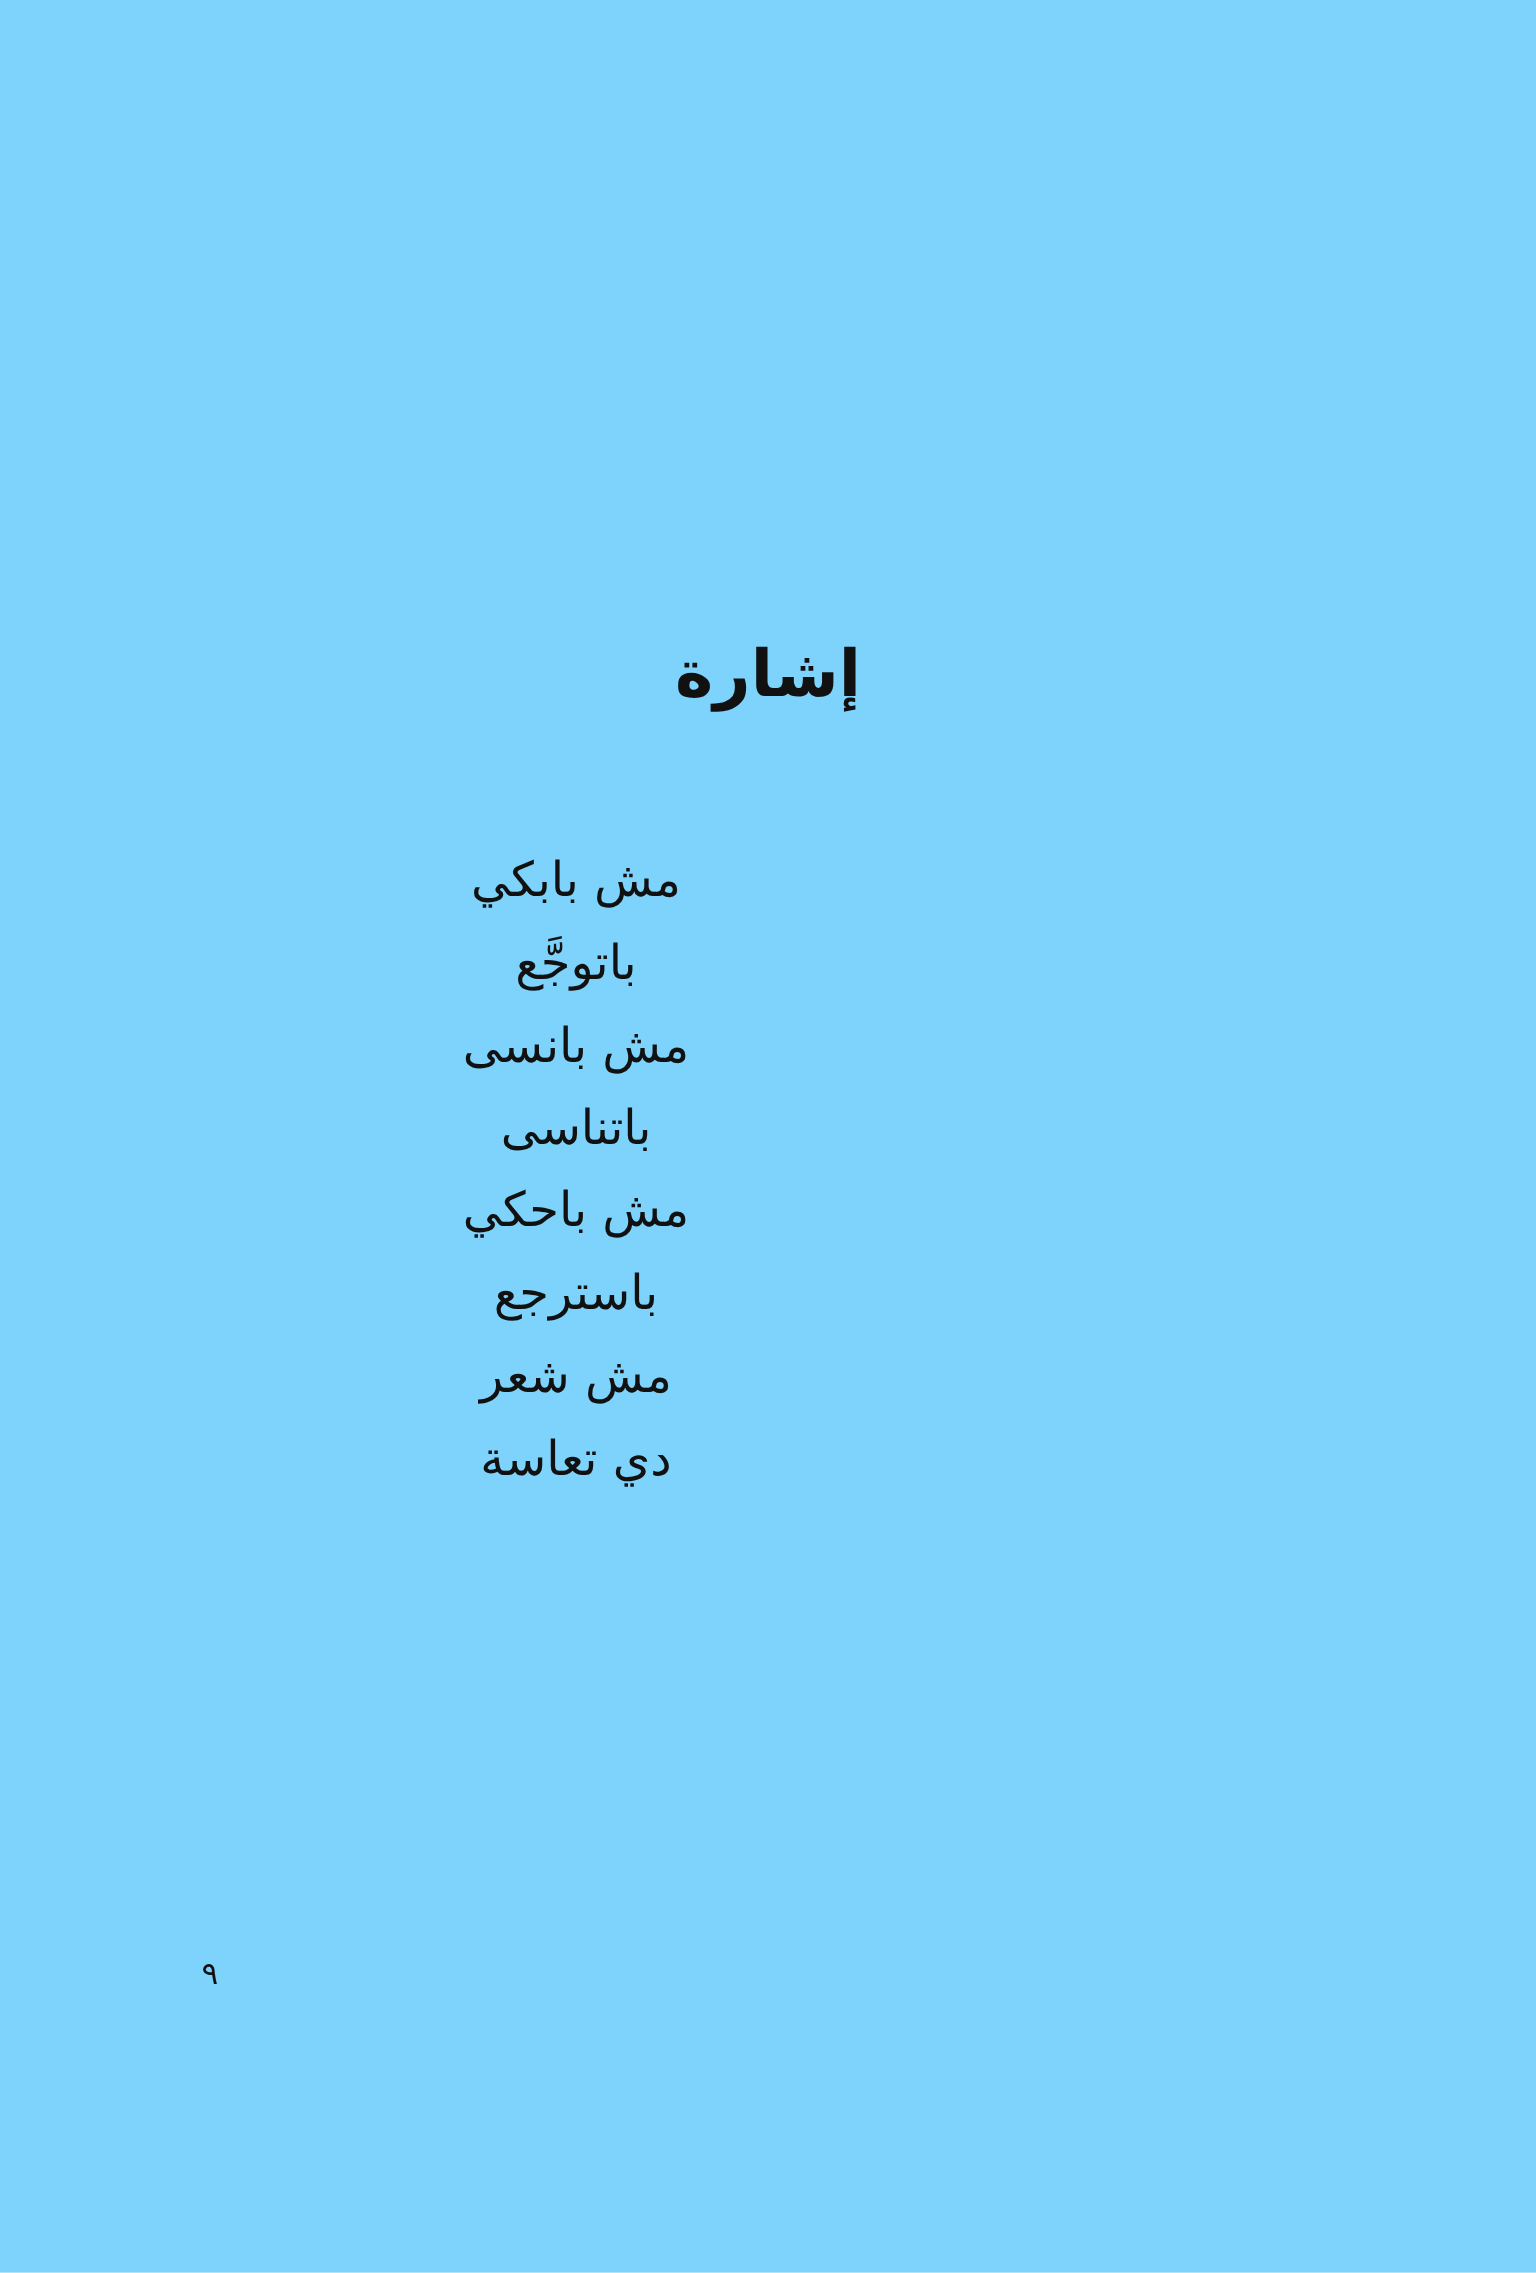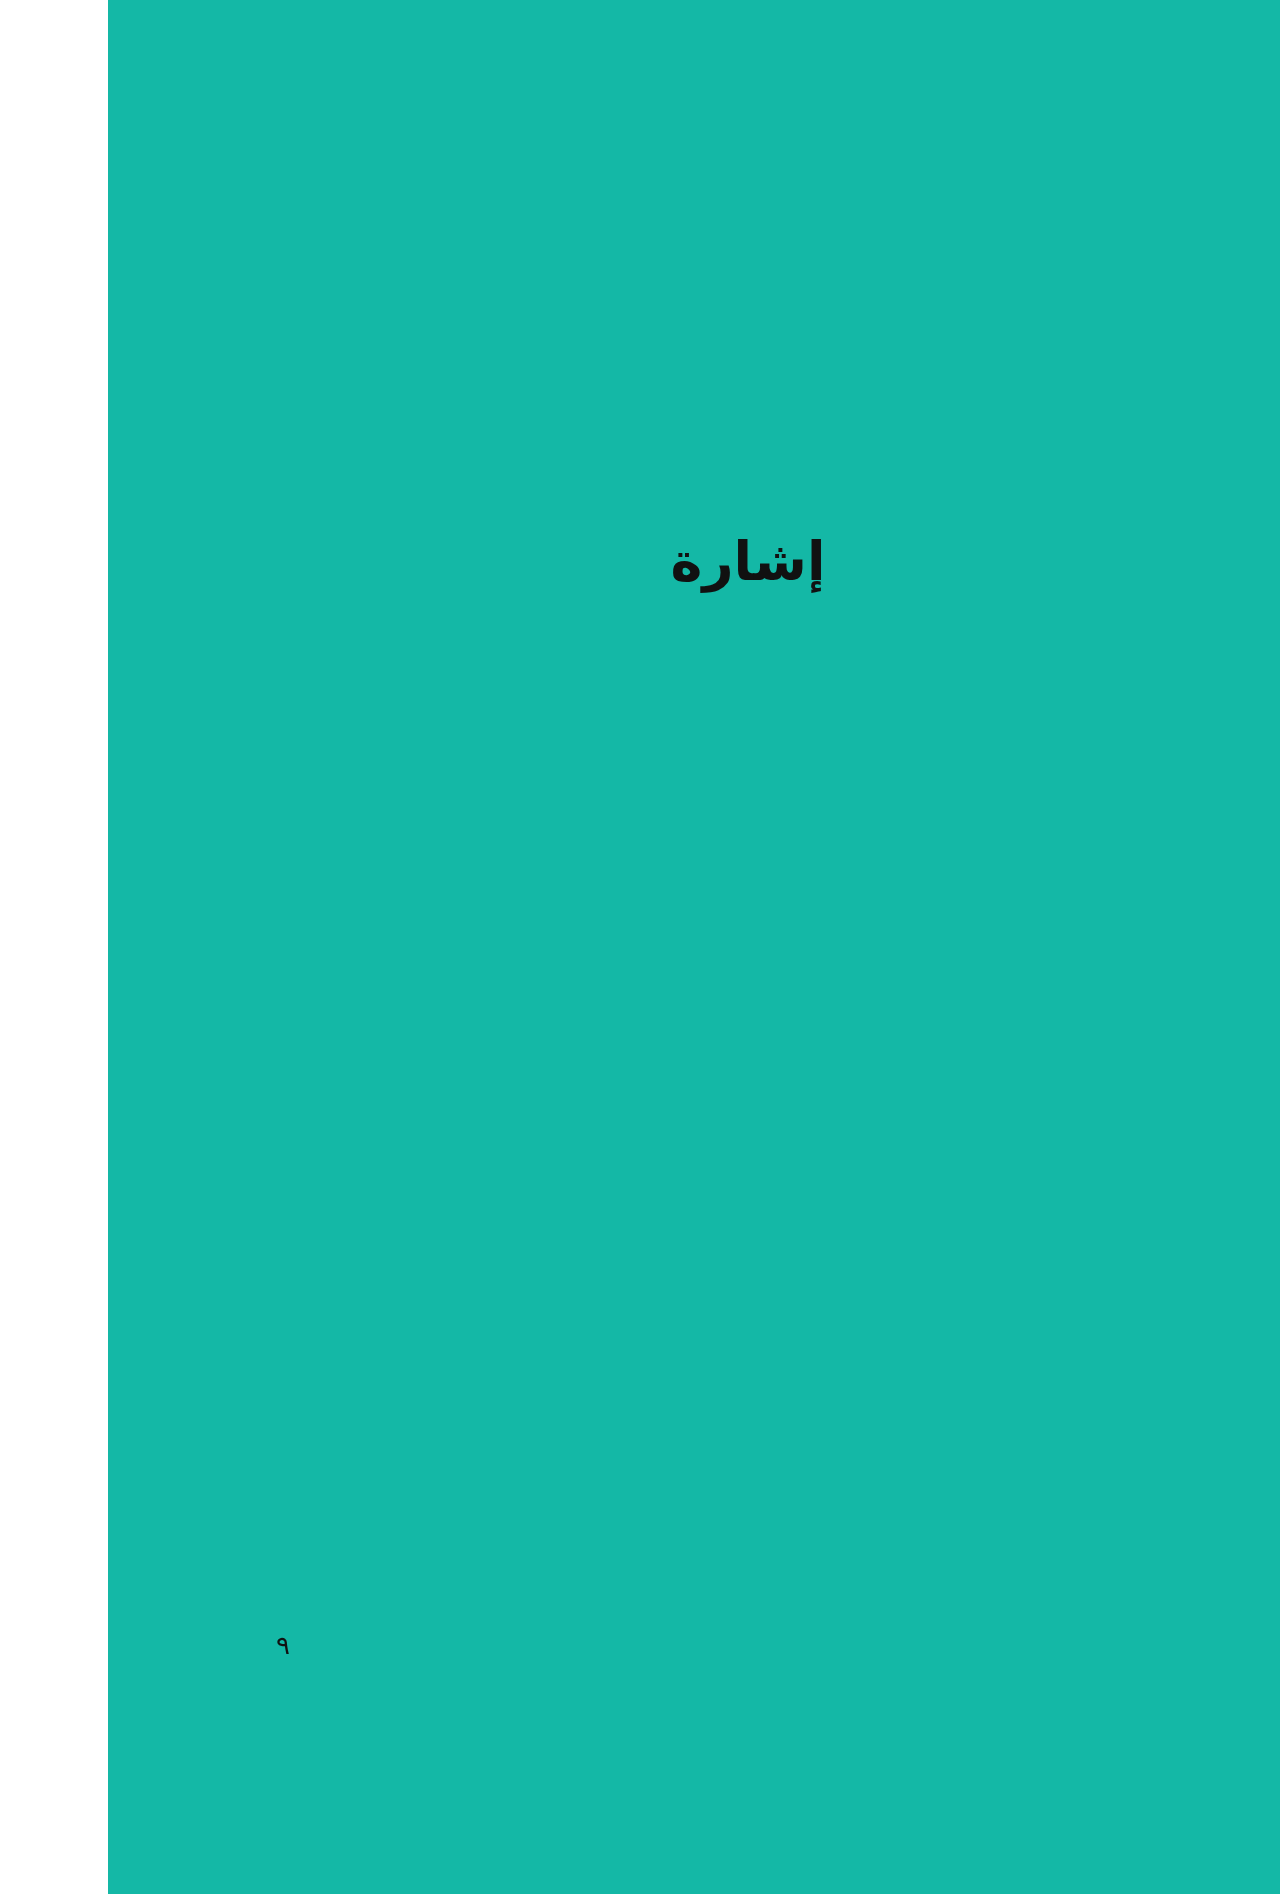--- a/index.html
+++ b/index.html
@@ -2,23 +2,23 @@
 <html lang="ar" dir="rtl"><head>
 <meta charset="utf-8">
 <style>
   html, body {
     margin: 0;
     padding: 0;
     background: #ffffff;
   }
   .page {
     position: relative;
-    width: 1172px;
+    width: 1280px;
     height: 1894px;
-    background: #14b8a6;
+    background: #7dd3fc;
     overflow: hidden;
     font-family: "DejaVu Sans", sans-serif;
     color: #111111;
   }
   .poem-title {
     position: absolute;
     top: 530px;
     left: 0;
     width: 1280px;
     text-align: center;
@@ -59,16 +59,26 @@
     direction: rtl;
   }
 </style>
 </head>
 <body>
 
 <div class="page">
 
   <div class="poem-title">إشارة</div>
 
+  <div class="poem-body">
+    <div class="poem-line">مش بابكي</div>
+    <div class="poem-line">باتوجَّع</div>
+    <div class="poem-line">مش بانسى</div>
+    <div class="poem-line">باتناسى</div>
+    <div class="poem-line">مش باحكي</div>
+    <div class="poem-line">باسترجع</div>
+    <div class="poem-line">مش شعر</div>
+    <div class="poem-line">دي تعاسة</div>
+  </div>
 
   <div class="folio">٩</div>
 
 </div>
 
 </body></html>

